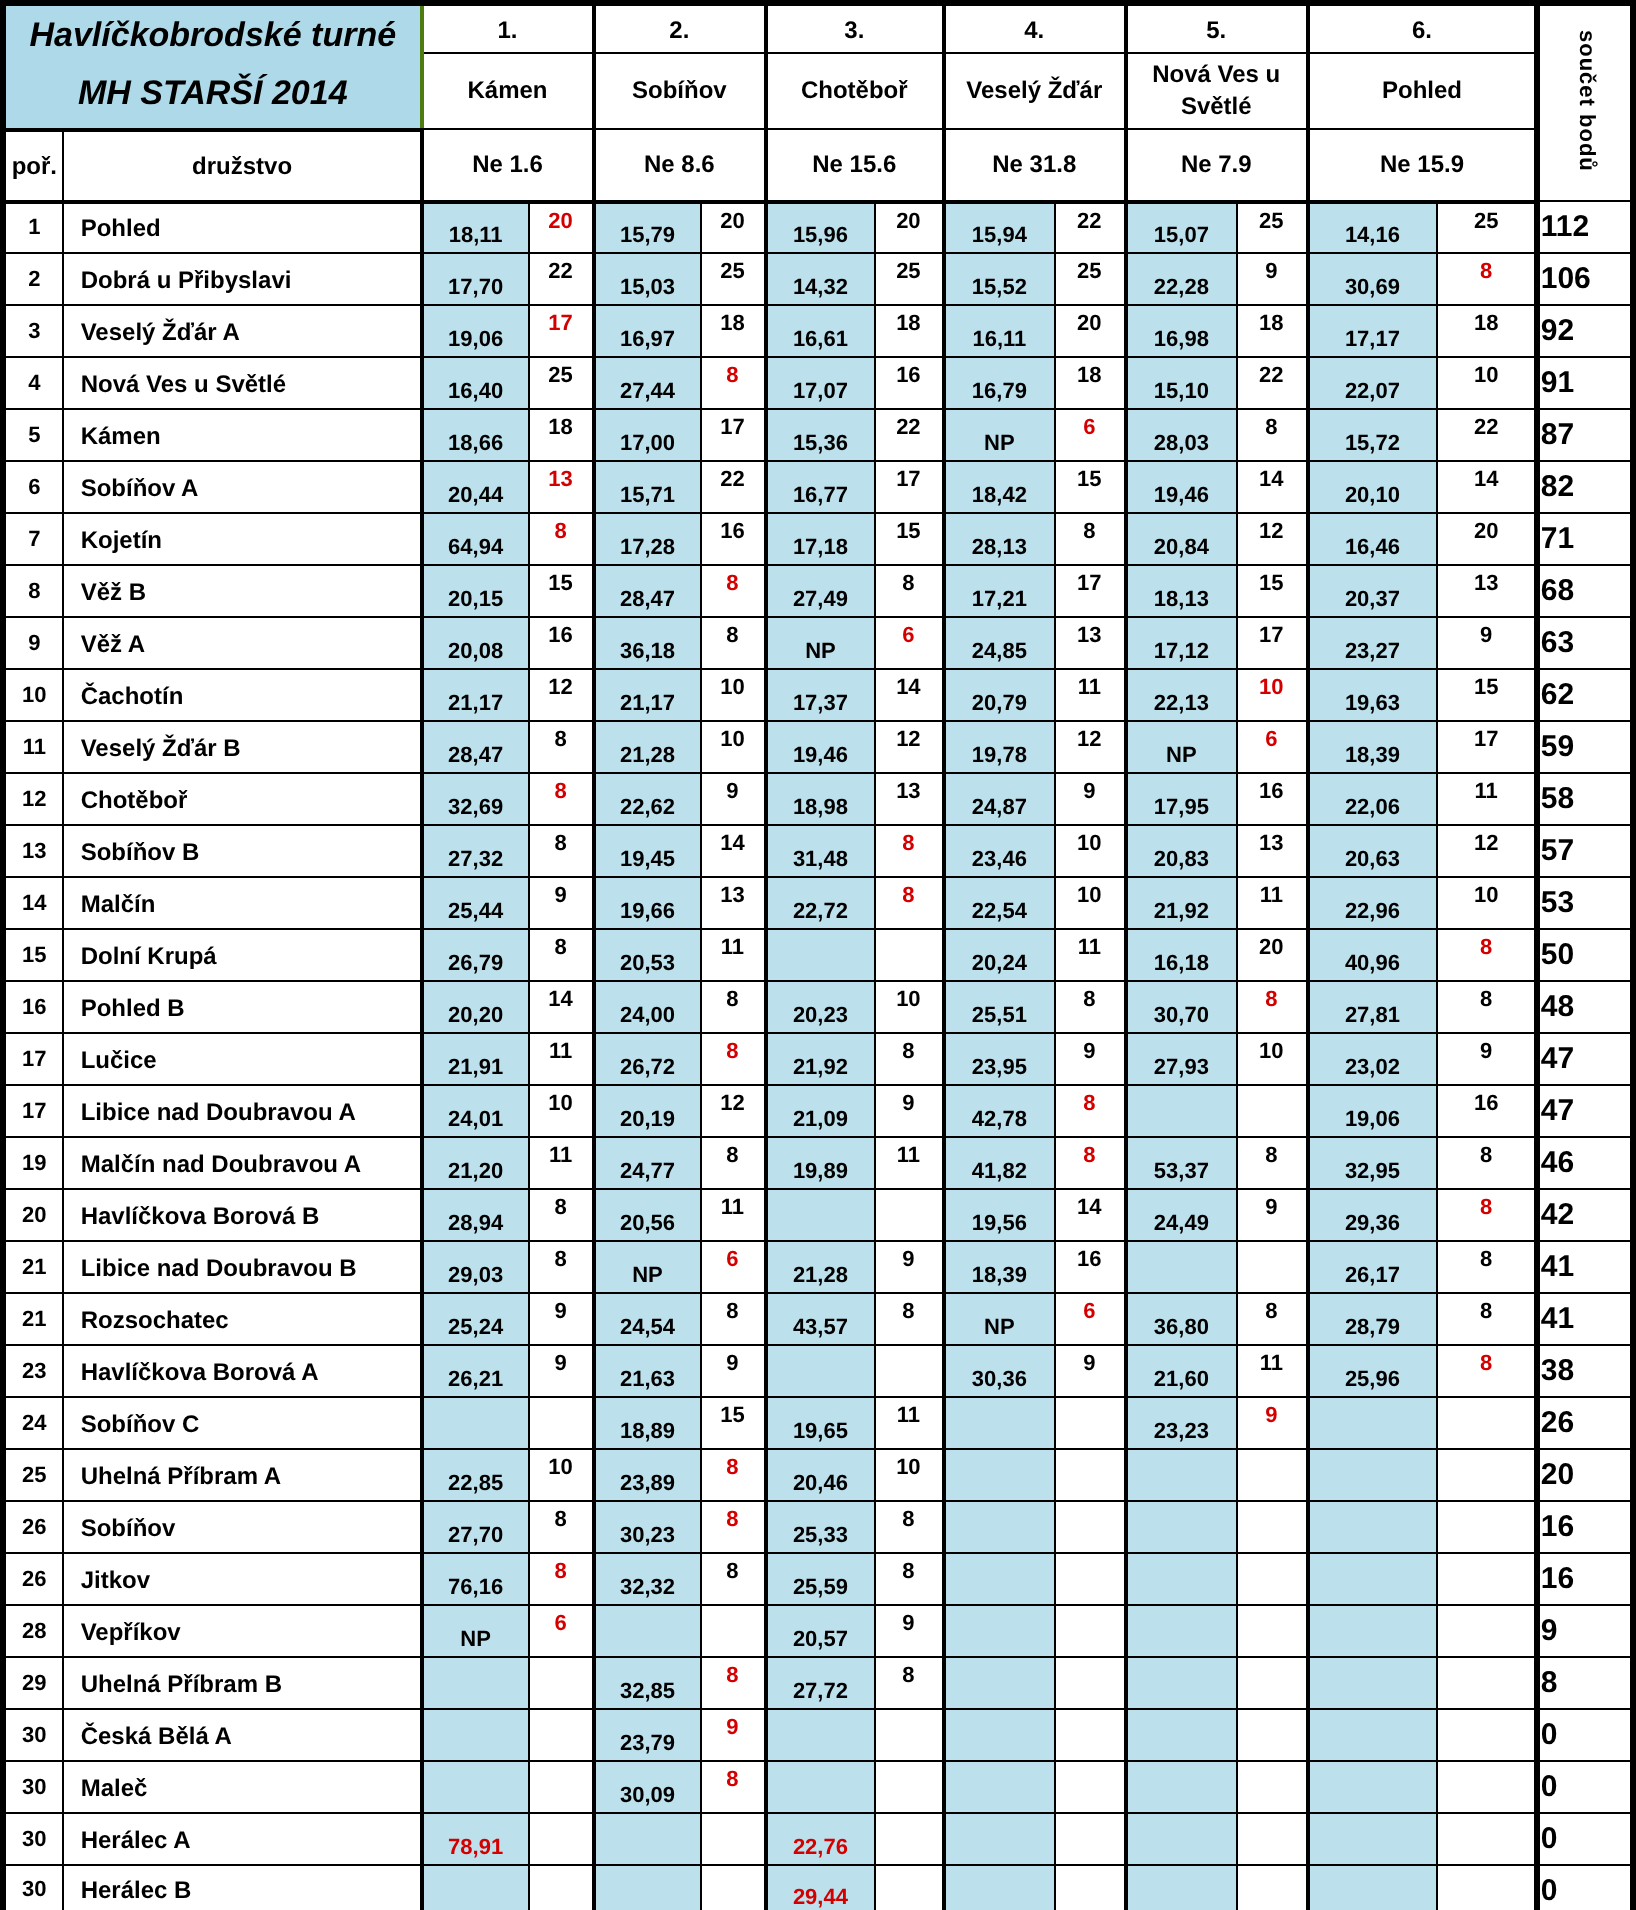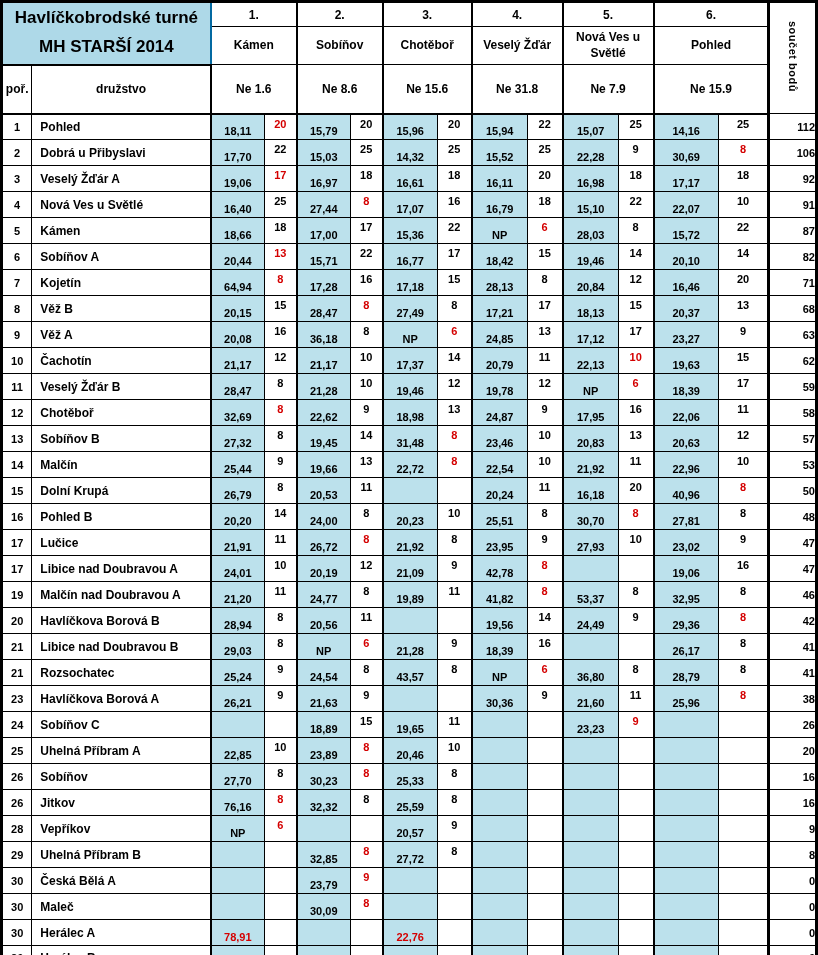--- a/index.html
+++ b/index.html
@@ -6,27 +6,28 @@
     --hblue:#aed9e8;
     --cblue:#bce1ec;
     --red:#d40000;
   }
   html,body{margin:0;padding:0;background:#fff;}
   body{font-family:"Liberation Sans",sans-serif;}
   table{border-collapse:collapse;table-layout:fixed;width:818px;border:3px solid #000;}
   th,td{border:1px solid #000;font-weight:bold;padding:0;overflow:hidden;white-space:nowrap;color:#000;}
   tr.r-num{height:25px;}
   tr.r-venue{height:38px;}
-  tr.r-date{height:49px;}
+  tr.r-date{height:36px;}
   tbody tr{height:26px;}
   .title-cell{
     background:var(--hblue);
+    font-style:italic;
     font-size:17px;
     text-align:center;
-    border-right:2px solid #0369a1;
+    border-right:2px solid #4d7c0f;
     border-bottom:2px solid #000;
     line-height:1.7;
   }
   .round-start{border-left:2px solid #000;}
   thead th{text-align:center;font-size:12px;background:#fff;}
   thead tr.r-date th{border-bottom:2px solid #000;}
   th.venue{white-space:normal;line-height:1.3;}
   th.total-head{border-left:3px solid #000;}
   th.total-head .vert{
     writing-mode:vertical-rl;
@@ -44,22 +45,22 @@
     font-size:11px;
     padding-bottom:2px;
   }
   td.pts{
     text-align:center;
     vertical-align:top;
     font-size:11px;
     padding-top:3px;
   }
   td.total{
-    text-align:right;
-    font-size:11px;
+    text-align:left;
+    font-size:15px;
     border-left:3px solid #000;
   }
   .red{color:var(--red);}
 </style>
 </head>
 <body>
 
 <table>
   <colgroup>
     <col style="width:30px">

